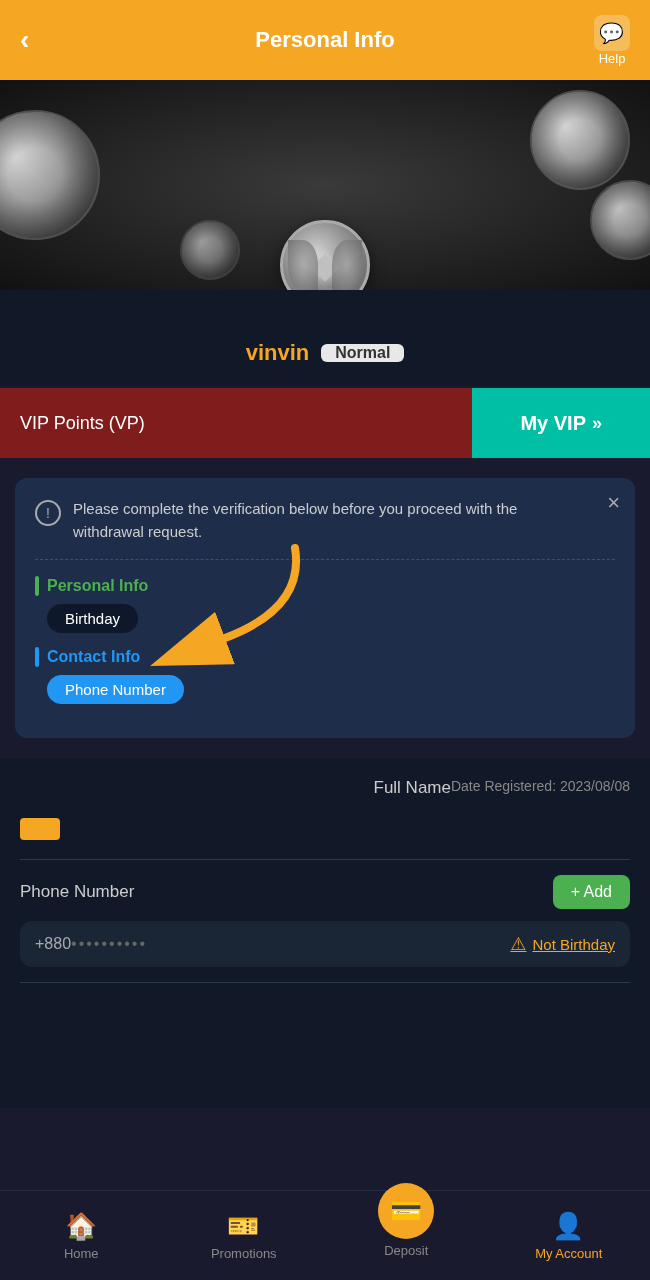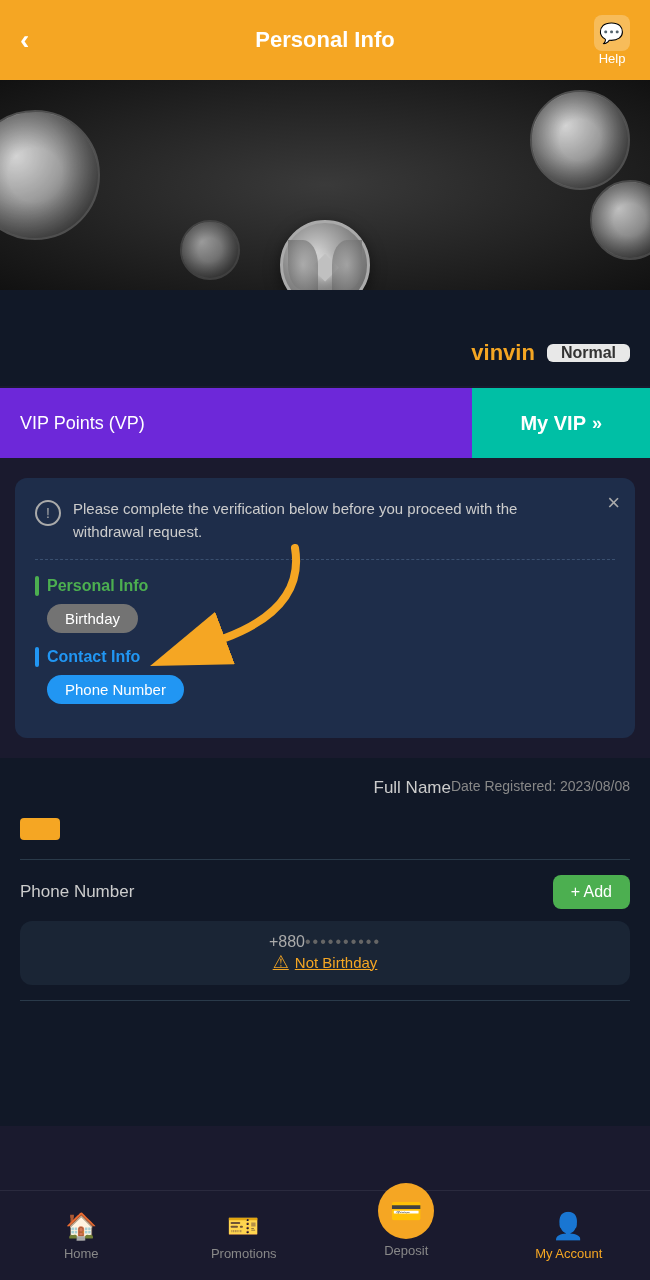--- a/index.html
+++ b/index.html
@@ -132,40 +132,40 @@
     }
     .medal-laurel-left { left: 5px; transform: translateY(-50%) scaleX(-1); }
     .medal-laurel-right { right: 5px; }
 
     
     .user-section {
       background: #111827;
       padding: 50px 20px 20px;
       display: flex;
       align-items: center;
-      justify-content: flex-end;
+      justify-content: center;
       gap: 12px;
     }
     .username {
       color: #f5a623;
       font-size: 22px;
       font-weight: 600;
     }
     .rank-badge {
       background: #e8e8e8;
       color: #333;
       border-radius: 6px;
       padding: 0 14px;
       font-size: 16px;
       font-weight: 700;
     }
 
     
     .vip-row {
-      background: #6d28d9;
+      background: #7f1d1d;
       display: flex;
       align-items: stretch;
       height: 70px;
       margin-top: 2px;
     }
     .vip-points-label {
       flex: 1;
       display: flex;
       align-items: center;
       padding: 0 20px;
@@ -259,21 +259,21 @@
     .tag-btn {
       display: inline-block;
       border-radius: 20px;
       padding: 6px 18px;
       font-size: 15px;
       font-weight: 500;
       margin-left: 12px;
       cursor: pointer;
     }
     .tag-green {
-      background: #737373;
+      background: #0f172a;
       color: #fff;
     }
     .tag-blue {
       background: #2196f3;
       color: #fff;
     }
 
     
     .arrow-overlay {
       position: absolute;
@@ -346,21 +346,20 @@
       gap: 6px;
     }
     .phone-input-row {
       display: flex;
       align-items: center;
       background: #1a2535;
       border-radius: 12px;
       padding: 12px 15px;
       margin-bottom: 4px;
       justify-content: space-between;
-      flex-direction: column;
     }
     .phone-value {
       font-size: 16px;
       color: #aaa;
     }
     .not-verified {
       display: flex;
       align-items: center;
       gap: 6px;
       color: #f5a623;

